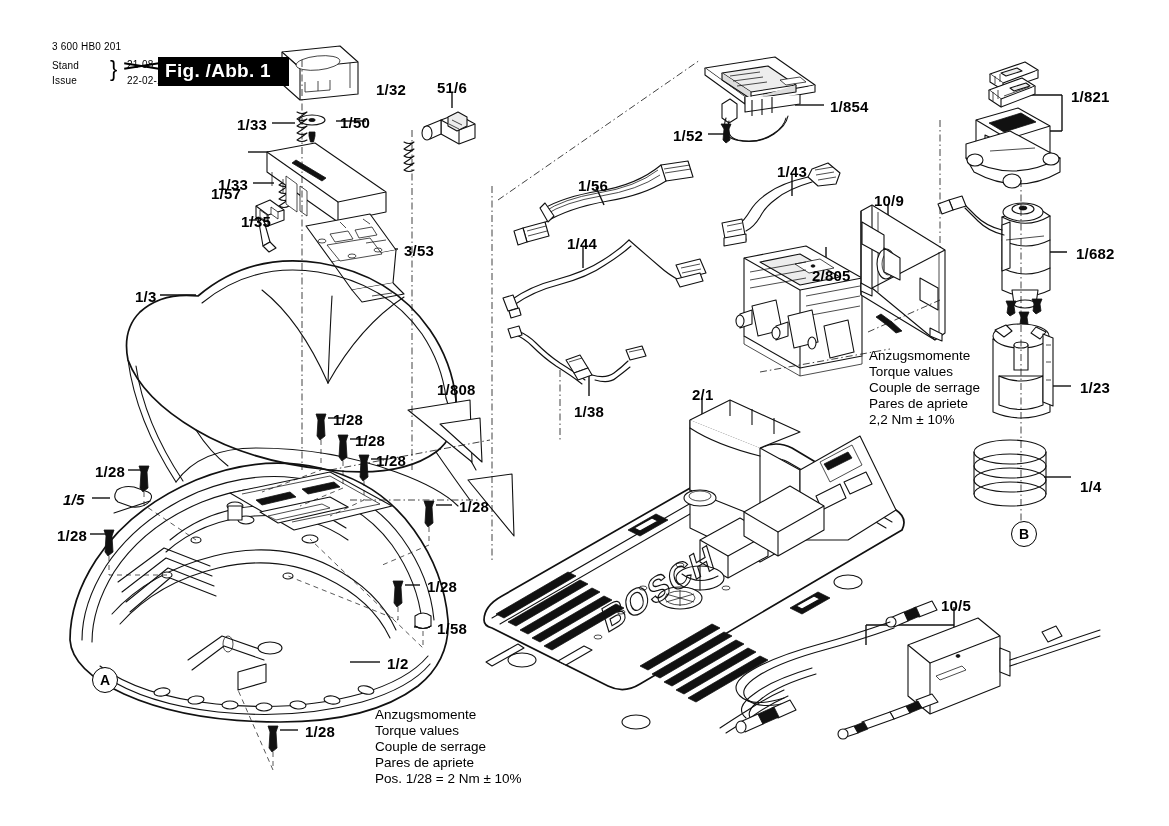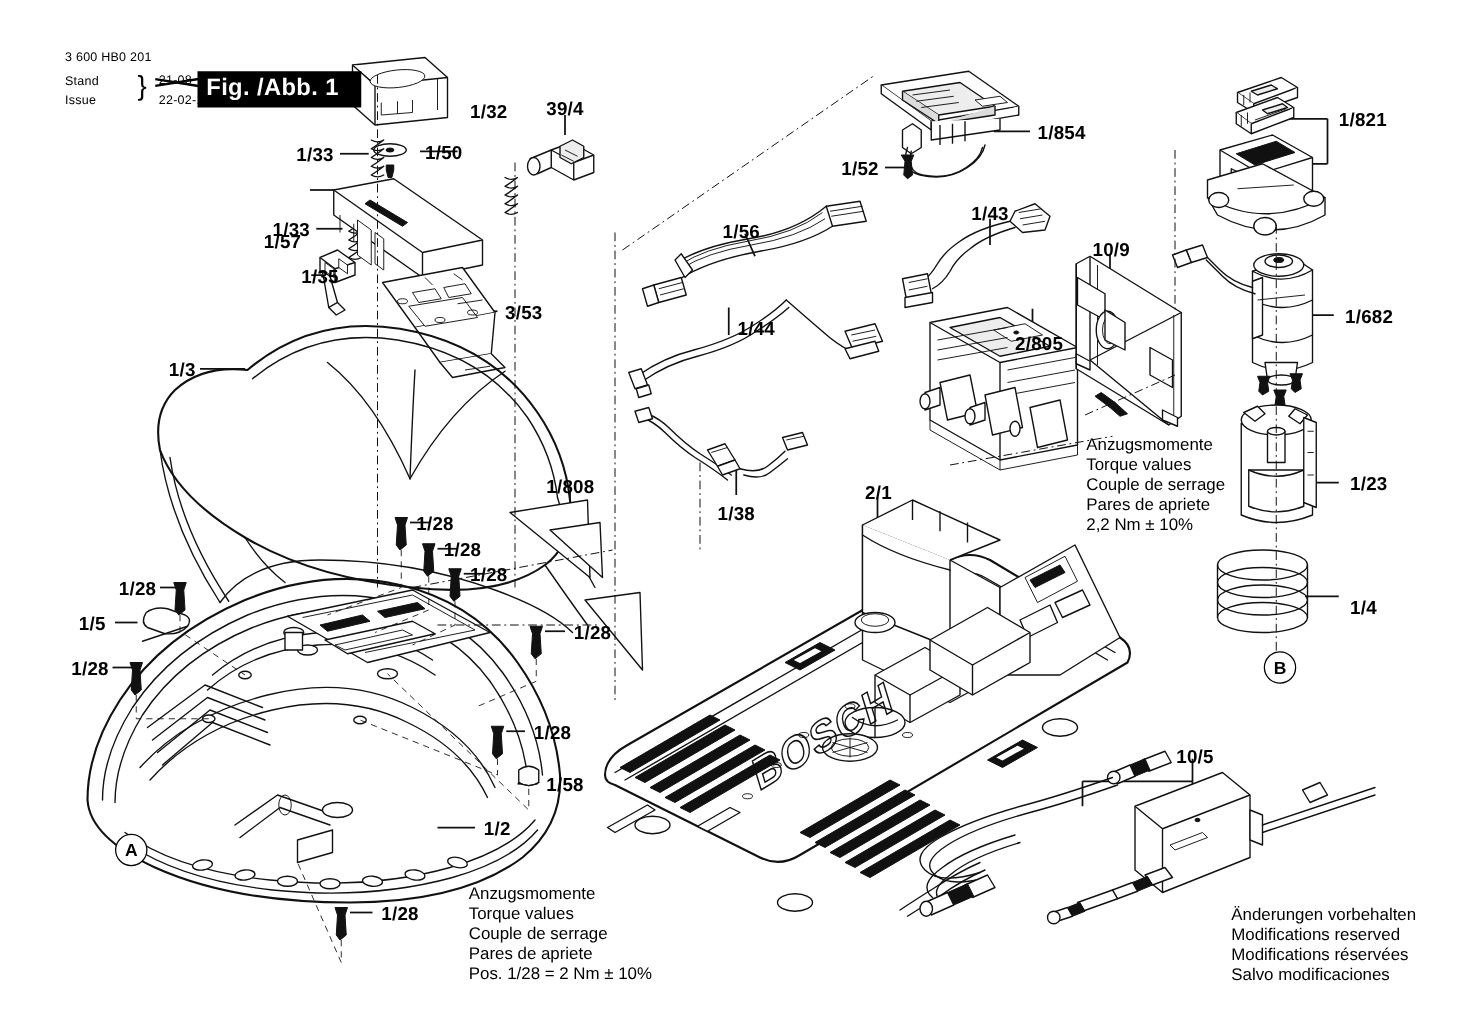--- a/index.html
+++ b/index.html
@@ -663,47 +663,47 @@
   <div class="hdr" id="hdr-brace">}</div>
   <div class="hdr" id="hdr-olddate">
     <span class="strike"><span>21-08</span><span class="bar"></span><span class="bar2"></span></span>
   </div>
   <div class="hdr" id="hdr-newdate">22-02-11</div>
 
   <div id="fig-tag">Fig. /Abb. 1</div>
 
   <div id="callout-layer">
       <div class="callout" id="c-1-32" style="left: 376px; top: 81px;">1/32</div>
-      <div class="callout" id="c-39-6" style="left: 437px; top: 79px;">39/4</div>
+      <div class="callout" id="c-39-6" style="left: 437px; top: 79px;">51/6</div>
       <div class="callout" id="c-1-50" style="left: 340px; top: 114px;">1/50</div>
       <div class="callout" id="c-1-33a" style="left: 237px; top: 116px;">1/33</div>
       <div class="callout" id="c-1-57" style="left: 211px; top: 145px; margin-top: 40px;">1/57</div>
       <div class="callout" id="c-1-33b" style="left: 218px; top: 176px;">1/33</div>
       <div class="callout" id="c-1-35" style="left: 214px; top: 213px; margin-left: 27px;">1/35</div>
       <div class="callout" id="c-1-53" style="left: 404px; top: 242px;">3/53</div>
       <div class="callout" id="c-1-854" style="left: 830px; top: 98px;">1/854</div>
       <div class="callout" id="c-1-52" style="left: 673px; top: 127px;">1/52</div>
       <div class="callout" id="c-1-56" style="left: 578px; top: 177px;">1/56</div>
       <div class="callout" id="c-1-43" style="left: 777px; top: 163px;">1/43</div>
-      <div class="callout" id="c-1-44" style="left: 590px; top: 235px; margin-top: 20px;">1/44</div>
+      <div class="callout" id="c-1-44" style="left: 567px; top: 235px;">1/44</div>
       <div class="callout" id="c-2-805" style="left: 812px; top: 235px; margin-top: 32px;">2/805</div>
       <div class="callout" id="c-10-9" style="left: 874px; top: 192px;">10/9</div>
       <div class="callout" id="c-1-821" style="left: 1071px; top: 88px;">1/821</div>
       <div class="callout" id="c-1-813" style="left: 1076px; top: 245px;">1/682</div>
       <div class="callout" id="c-1-23" style="left: 1080px; top: 379px;">1/23</div>
       <div class="callout" id="c-1-4" style="left: 1080px; top: 478px;">1/4</div>
       <div class="callout" id="c-1-38" style="left: 574px; top: 403px;">1/38</div>
       <div class="callout" id="c-2-1" style="left: 692px; top: 386px;">2/1</div>
       <div class="callout" id="c-1-3" style="left: 135px; top: 288px;">1/3</div>
       <div class="callout" id="c-1-808" style="left: 437px; top: 381px;">1/808</div>
       <div class="callout" id="c-1-28a" style="left: 333px; top: 411px;">1/28</div>
       <div class="callout" id="c-1-28b" style="left: 355px; top: 432px;">1/28</div>
       <div class="callout" id="c-1-28c" style="left: 376px; top: 452px;">1/28</div>
       <div class="callout" id="c-1-28d" style="left: 95px; top: 463px;">1/28</div>
-      <div class="callout" id="c-1-5" style="left: 63px; top: 491px;">1/5</div>
+      <div class="callout" id="c-1-5" style="left: 63px; top: 491px; font-style: italic;">1/5</div>
       <div class="callout" id="c-1-28e" style="left: 459px; top: 498px;">1/28</div>
       <div class="callout" id="c-1-28f" style="left: 57px; top: 527px;">1/28</div>
       <div class="callout" id="c-1-28g" style="left: 427px; top: 578px;">1/28</div>
       <div class="callout" id="c-1-58" style="left: 437px; top: 620px;">1/58</div>
       <div class="callout" id="c-1-2" style="left: 387px; top: 655px;">1/2</div>
       <div class="callout" id="c-1-28h" style="left: 305px; top: 723px;">1/28</div>
       <div class="callout" id="c-10-5" style="left: 941px; top: 597px;">10/5</div>
     </div>
 
   <div class="circle-mark" id="mark-a">A</div>
@@ -716,20 +716,14 @@
       <div>Pares de apriete</div>
       <div>Pos.   1/28 = 2 Nm  ± 10%</div>
     </div>
   <div class="noteblk" id="note-mid">
       <div>Anzugsmomente</div>
       <div>Torque values</div>
       <div>Couple de serrage</div>
       <div>Pares de apriete</div>
       <div>2,2 Nm  ± 10%</div>
     </div>
-  <div class="noteblk" id="note-right">
-      <div>Änderungen vorbehalten</div>
-      <div>Modifications reserved</div>
-      <div>Modifications réservées</div>
-      <div>Salvo modificaciones</div>
-    </div>
 
 </div>
 
 </body></html>

